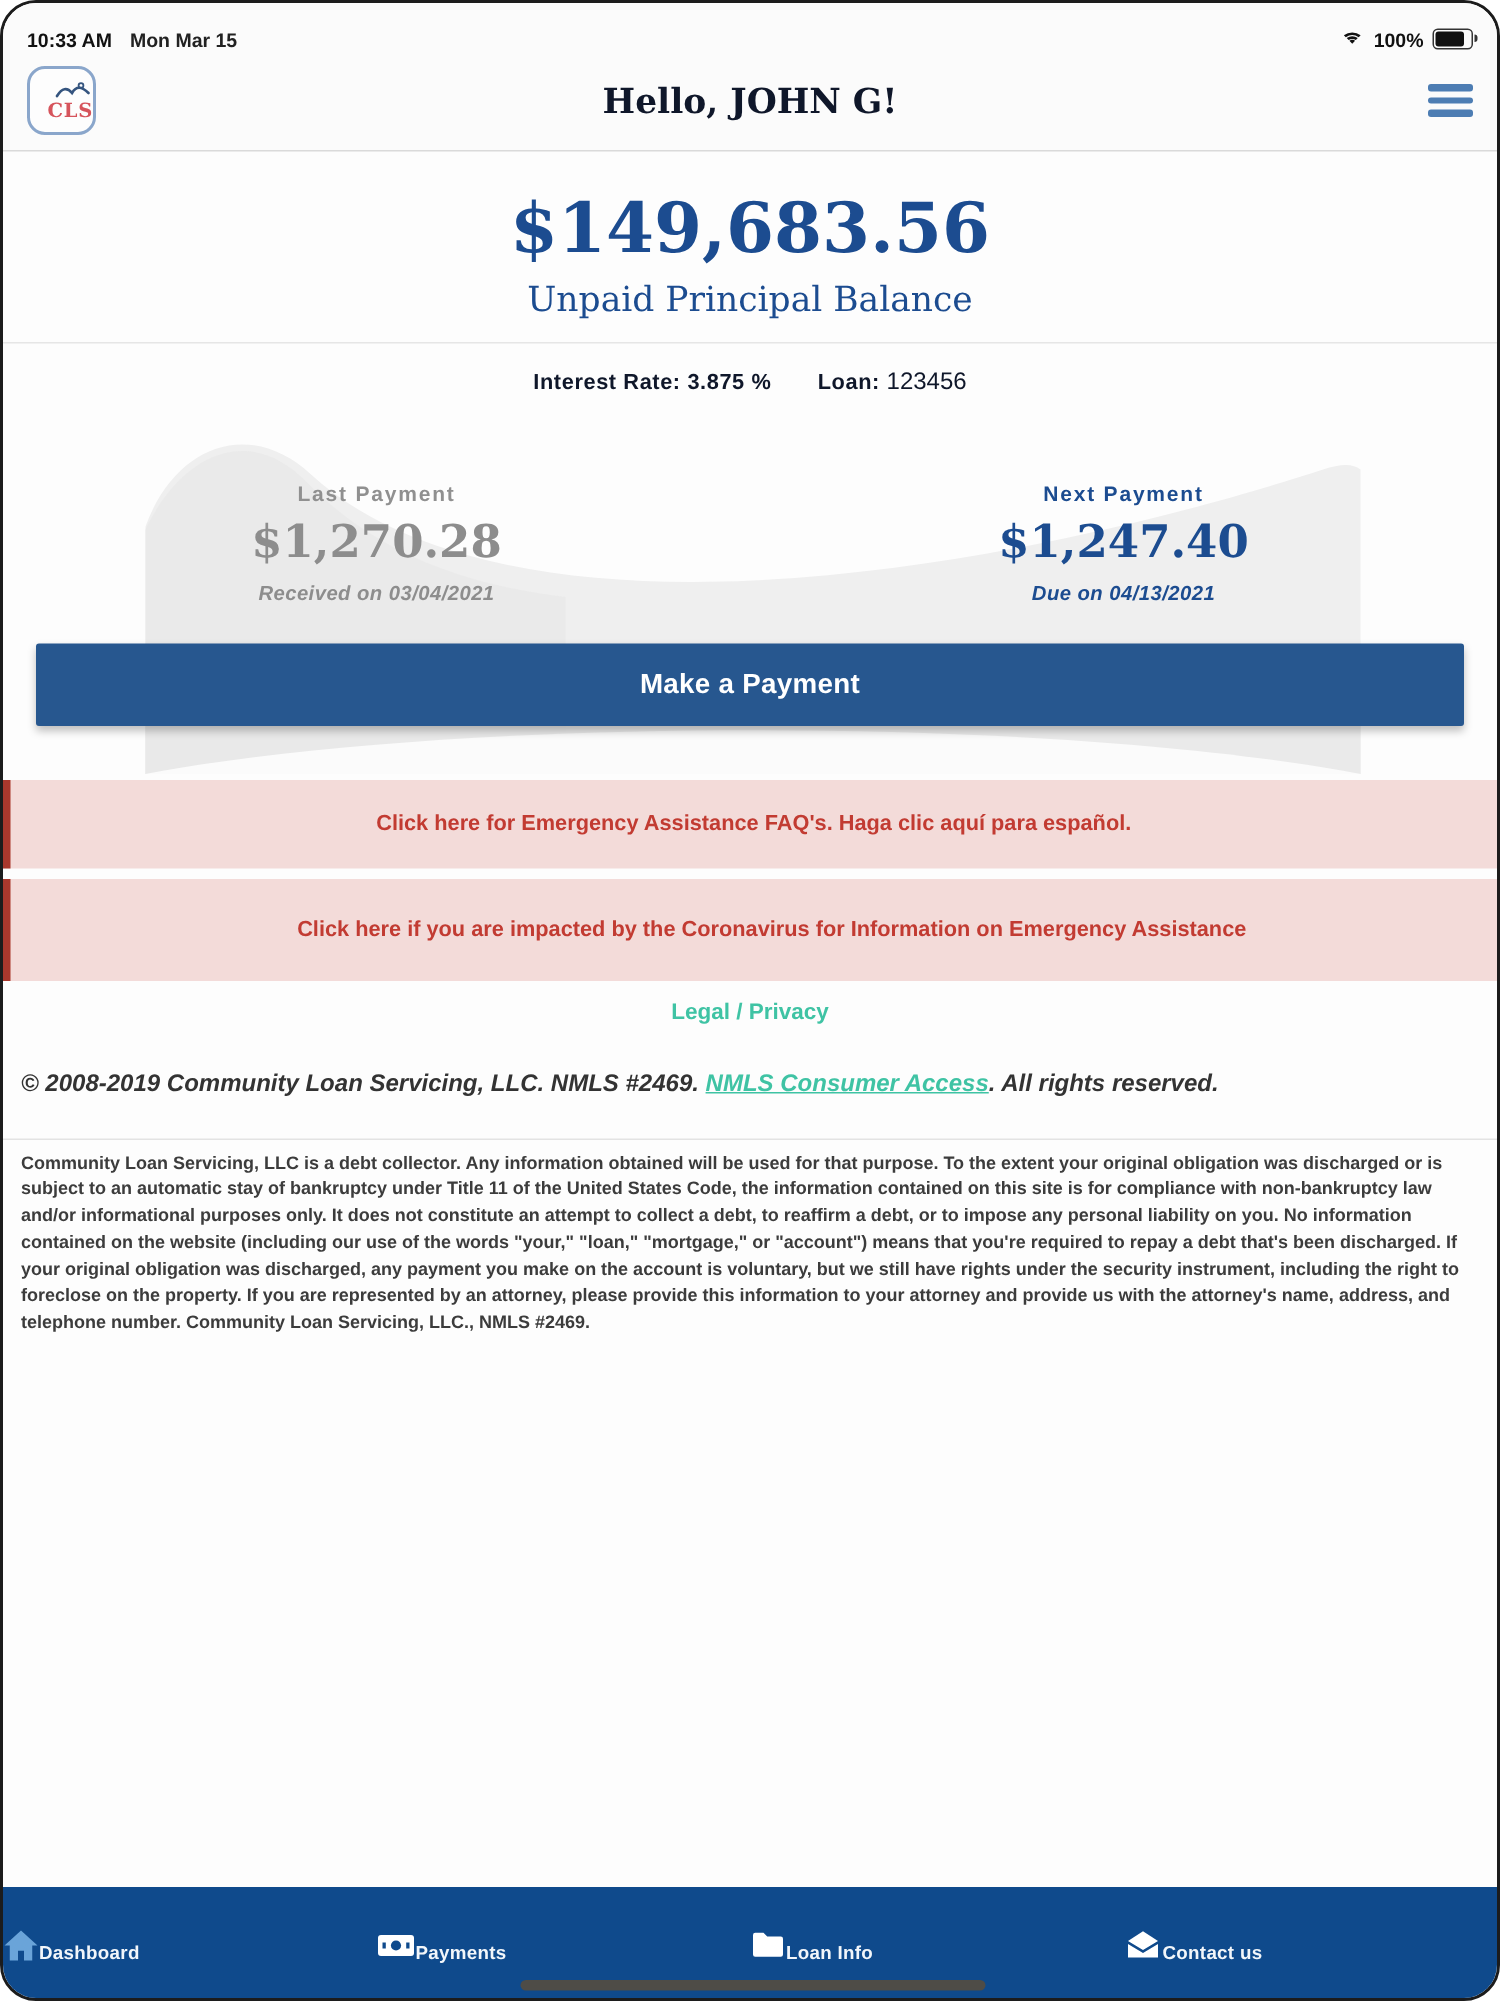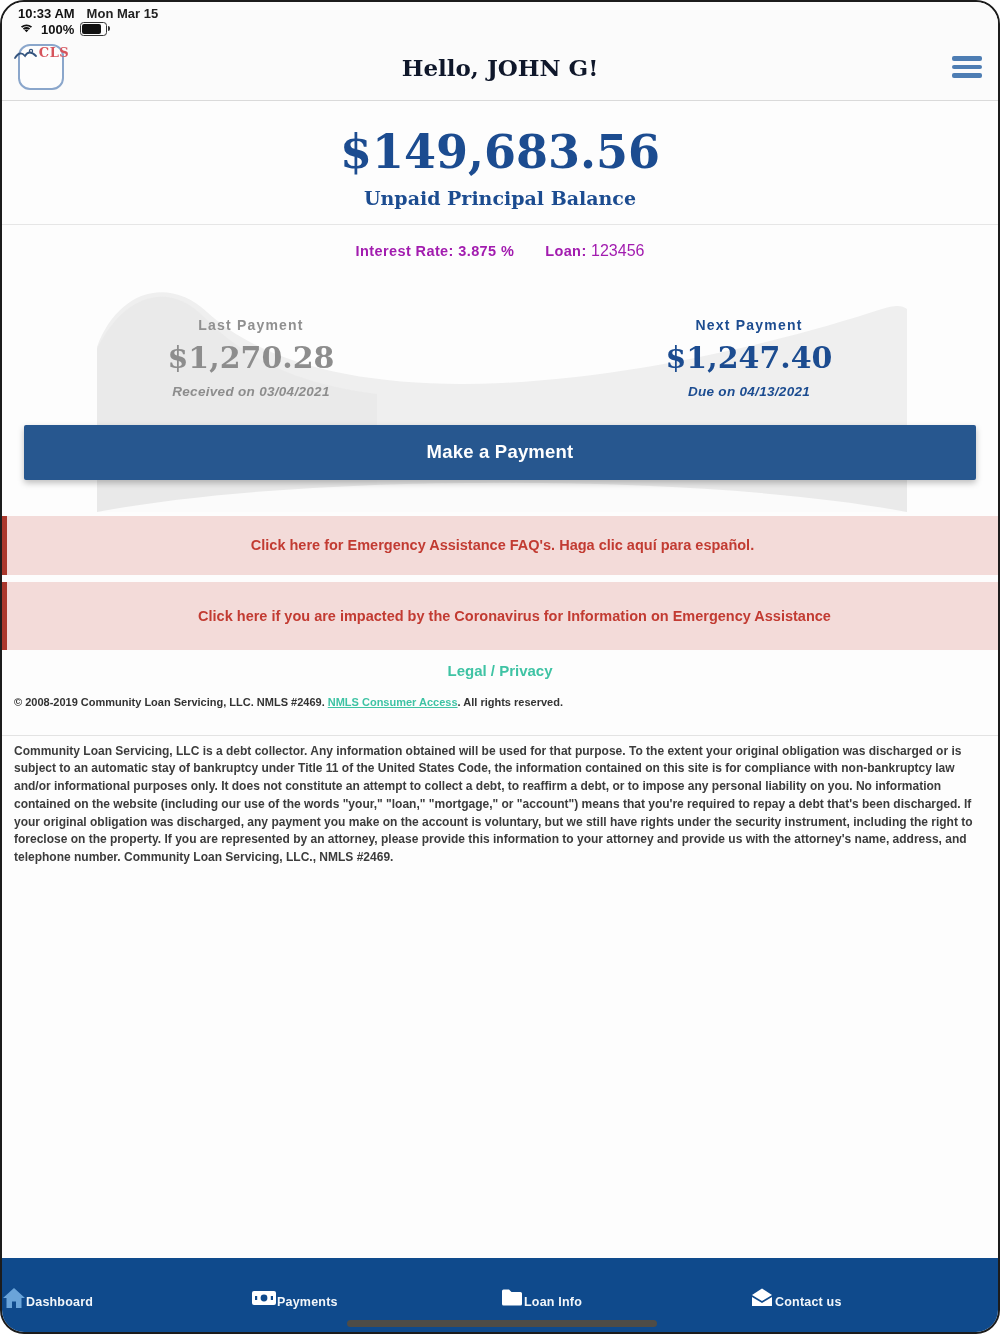--- a/index.html
+++ b/index.html
@@ -3,46 +3,46 @@
 <meta charset="utf-8">
 <style>
   html,body{margin:0;padding:0;background:#ffffff;}
   body{width:1000px;height:1334px;font-family:"Liberation Sans",sans-serif;-webkit-font-smoothing:antialiased;}
   .device{
     position:relative;width:1000px;height:1334px;box-sizing:border-box;
     border:2px solid #1c1c1c;border-radius:24px;overflow:hidden;background:#fdfdfd;
     display:flex;flex-direction:column;
   }
   
-  .status-bar{height:28px;display:flex;justify-content:space-between;align-items:flex-start;
-    padding:4px 16px 0 16px;background:#fbfbfb;font-size:13px;color:#111;flex-direction:column;}
+  .status-bar{height:28px;display:flex;justify-content:space-between;align-items:flex-end;
+    padding:4px 16px 0 16px;background:#fbfbfb;font-size:13px;color:#111;}
   .sb-left{display:flex;gap:12px;align-items:center;}
   .sb-time{font-weight:bold;}
   .sb-date{font-weight:600;color:#222;}
   .sb-right{display:flex;gap:6px;align-items:center;font-weight:600;}
   .battery{width:25px;height:12px;border:1.5px solid #333;border-radius:3.5px;position:relative;display:inline-block;}
   .battery::before{content:"";position:absolute;left:1px;top:1px;bottom:1px;width:19px;background:#111;border-radius:2px;}
   .battery::after{content:"";position:absolute;right:-4px;top:3px;width:2.5px;height:5px;background:#333;border-radius:0 2px 2px 0;}
   
   .app-header{height:66px;background:#fbfbfb;border-bottom:1px solid #dadada;
     display:flex;align-items:center;justify-content:space-between;padding:0 16px;}
   .logo-box{width:46px;height:46px;border:2px solid #8aa6cb;border-radius:12px;background:#fdfdfd;
-    display:flex;flex-direction:row;align-items:flex-start;justify-content:center;box-sizing:border-box;}
+    display:flex;flex-direction:column;align-items:flex-end;justify-content:center;box-sizing:border-box;}
   .logo-roof{margin-bottom:-3px;}
   .logo-text{font-family:"DejaVu Serif",serif;font-weight:bold;font-size:13px;color:#d6545c;letter-spacing:.5px;line-height:1;}
   .greeting{font-family:"DejaVu Serif",serif;font-weight:bold;font-size:23px;color:#0f172a;
     position:absolute;left:0;right:0;text-align:center;top:52px;pointer-events:none;}
   .menu-btn{width:30px;height:24px;display:flex;flex-direction:column;justify-content:center;gap:4px;cursor:pointer;}
   .menu-btn span{display:block;height:4.5px;border-radius:2px;background:#4d7db3;}
   
   .balance-area{text-align:center;padding-top:26px;}
   .balance-amount{font-family:"DejaVu Serif",serif;font-weight:bold;font-size:46px;color:#1c4c90;line-height:1.1;}
-  .balance-label{font-family:"DejaVu Serif",serif;font-weight:bold;font-size:19px;color:#1c4c90;margin-top:9px;}
+  .balance-label{font-family:"DejaVu Serif",serif;font-weight:normal;font-size:23px;color:#1c4c90;margin-top:9px;}
   .rule{border:none;border-top:1px solid #e6e6e6;margin:15px 0 0 0;}
-  .meta-line{margin-top:17px;text-align:center;font-size:14.5px;font-weight:bold;color:#a21caf;letter-spacing:.4px;}
+  .meta-line{margin-top:17px;text-align:center;font-size:14.5px;font-weight:bold;color:#0f172a;letter-spacing:.4px;}
   .meta-line .gap{display:inline-block;width:22px;}
   .loan-number{font-weight:500;font-size:16px;letter-spacing:0;}
   
   .hero{position:relative;height:235px;margin-top:17px;}
   .hero svg.waves{position:absolute;inset:0;}
   .pay-row{position:absolute;top:40px;left:0;right:0;display:flex;}
   .pay-col{width:50%;text-align:center;}
   .pay-label{font-size:14px;font-weight:bold;letter-spacing:1.2px;}
   .pay-amount{font-family:"DejaVu Serif",serif;font-weight:bold;font-size:30px;margin-top:7px;}
   .pay-note{font-size:13.5px;font-weight:bold;font-style:italic;margin-top:9px;letter-spacing:.3px;}
@@ -52,21 +52,21 @@
   .make-payment{position:absolute;left:22px;right:22px;top:148px;height:55px;background:#27578f;border:none;
     color:#fff;font-family:"Liberation Sans",sans-serif;font-size:18.5px;font-weight:bold;letter-spacing:.2px;
     border-radius:2px;box-shadow:0 3px 6px rgba(0,0,0,.25);cursor:pointer;}
   
   .banner{margin-top:4px;height:59px;background:#f3dbd9;border-left:5px solid #aa382d;
     display:flex;align-items:center;justify-content:center;cursor:pointer;}
   .banner + .banner{margin-top:7px;height:68px;padding-left:24px;}
   .banner p{margin:0;color:#c23b32;font-size:14.5px;font-weight:bold;text-align:center;padding:0 40px;}
   
   .legal-link{margin-top:12px;text-align:center;font-size:15px;font-weight:bold;color:#3fc3a4;cursor:pointer;}
-  .copyright{margin-top:17px;padding:0 12px;font-size:11px;font-weight:bold;color:#333;}
+  .copyright{margin-top:31px;padding:0 12px;font-size:16px;font-weight:bold;color:#333;font-style:italic;}
   .copyright a{color:#3fc3a4;text-decoration:underline;font-weight:bold;cursor:pointer;}
   .rule2{border:none;border-top:1px solid #e3e3e3;margin:27px 0 0 0;}
   .disclaimer{margin:7px 0 0 0;padding:0 12px;font-size:12px;font-weight:bold;color:#3c3c3c;line-height:1.48;text-align:left;}
   .spacer{flex:1;}
   
   .tab-bar{height:74px;background:#0f4a8c;display:flex;position:relative;}
   .tab{flex:1;display:flex;flex-direction:row;align-items:center;padding-top:9px;cursor:pointer;}
   .tab-label{margin-top:5px;font-size:12.5px;font-weight:bold;color:#f2f6fa;letter-spacing:.2px;}
   .home-indicator{position:absolute;left:345px;bottom:5px;width:310px;height:7px;border-radius:4px;background:#4e4c47;}
 </style>

